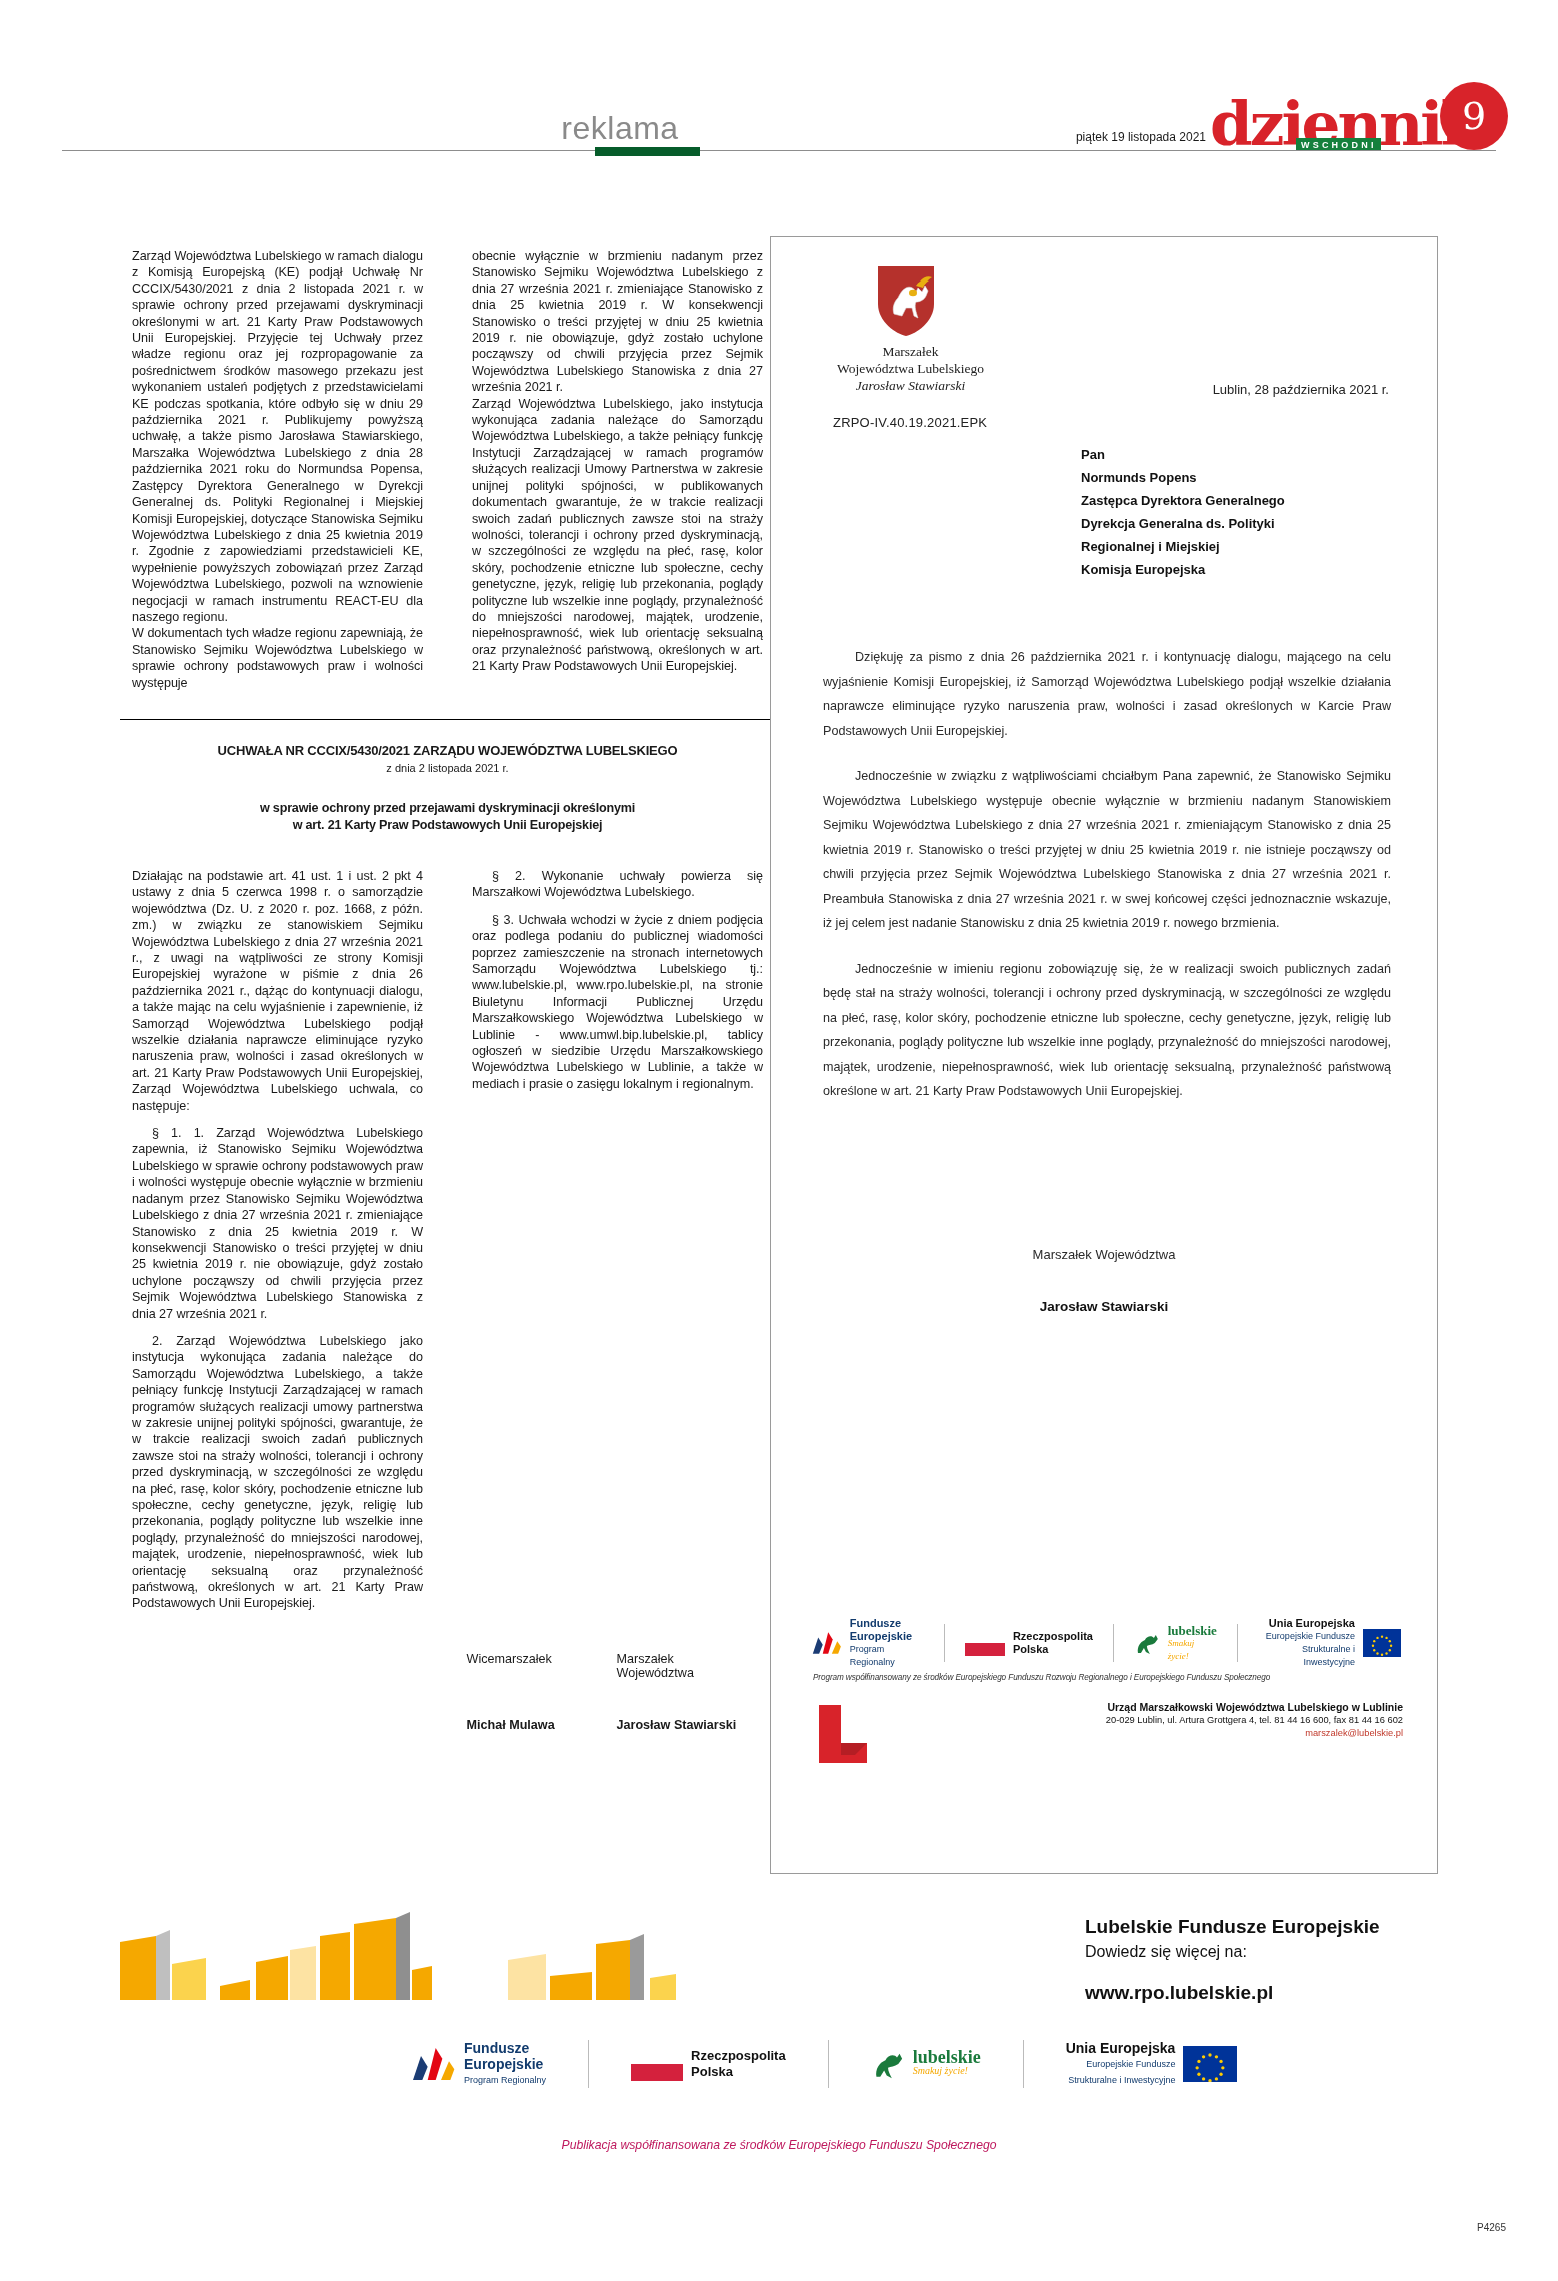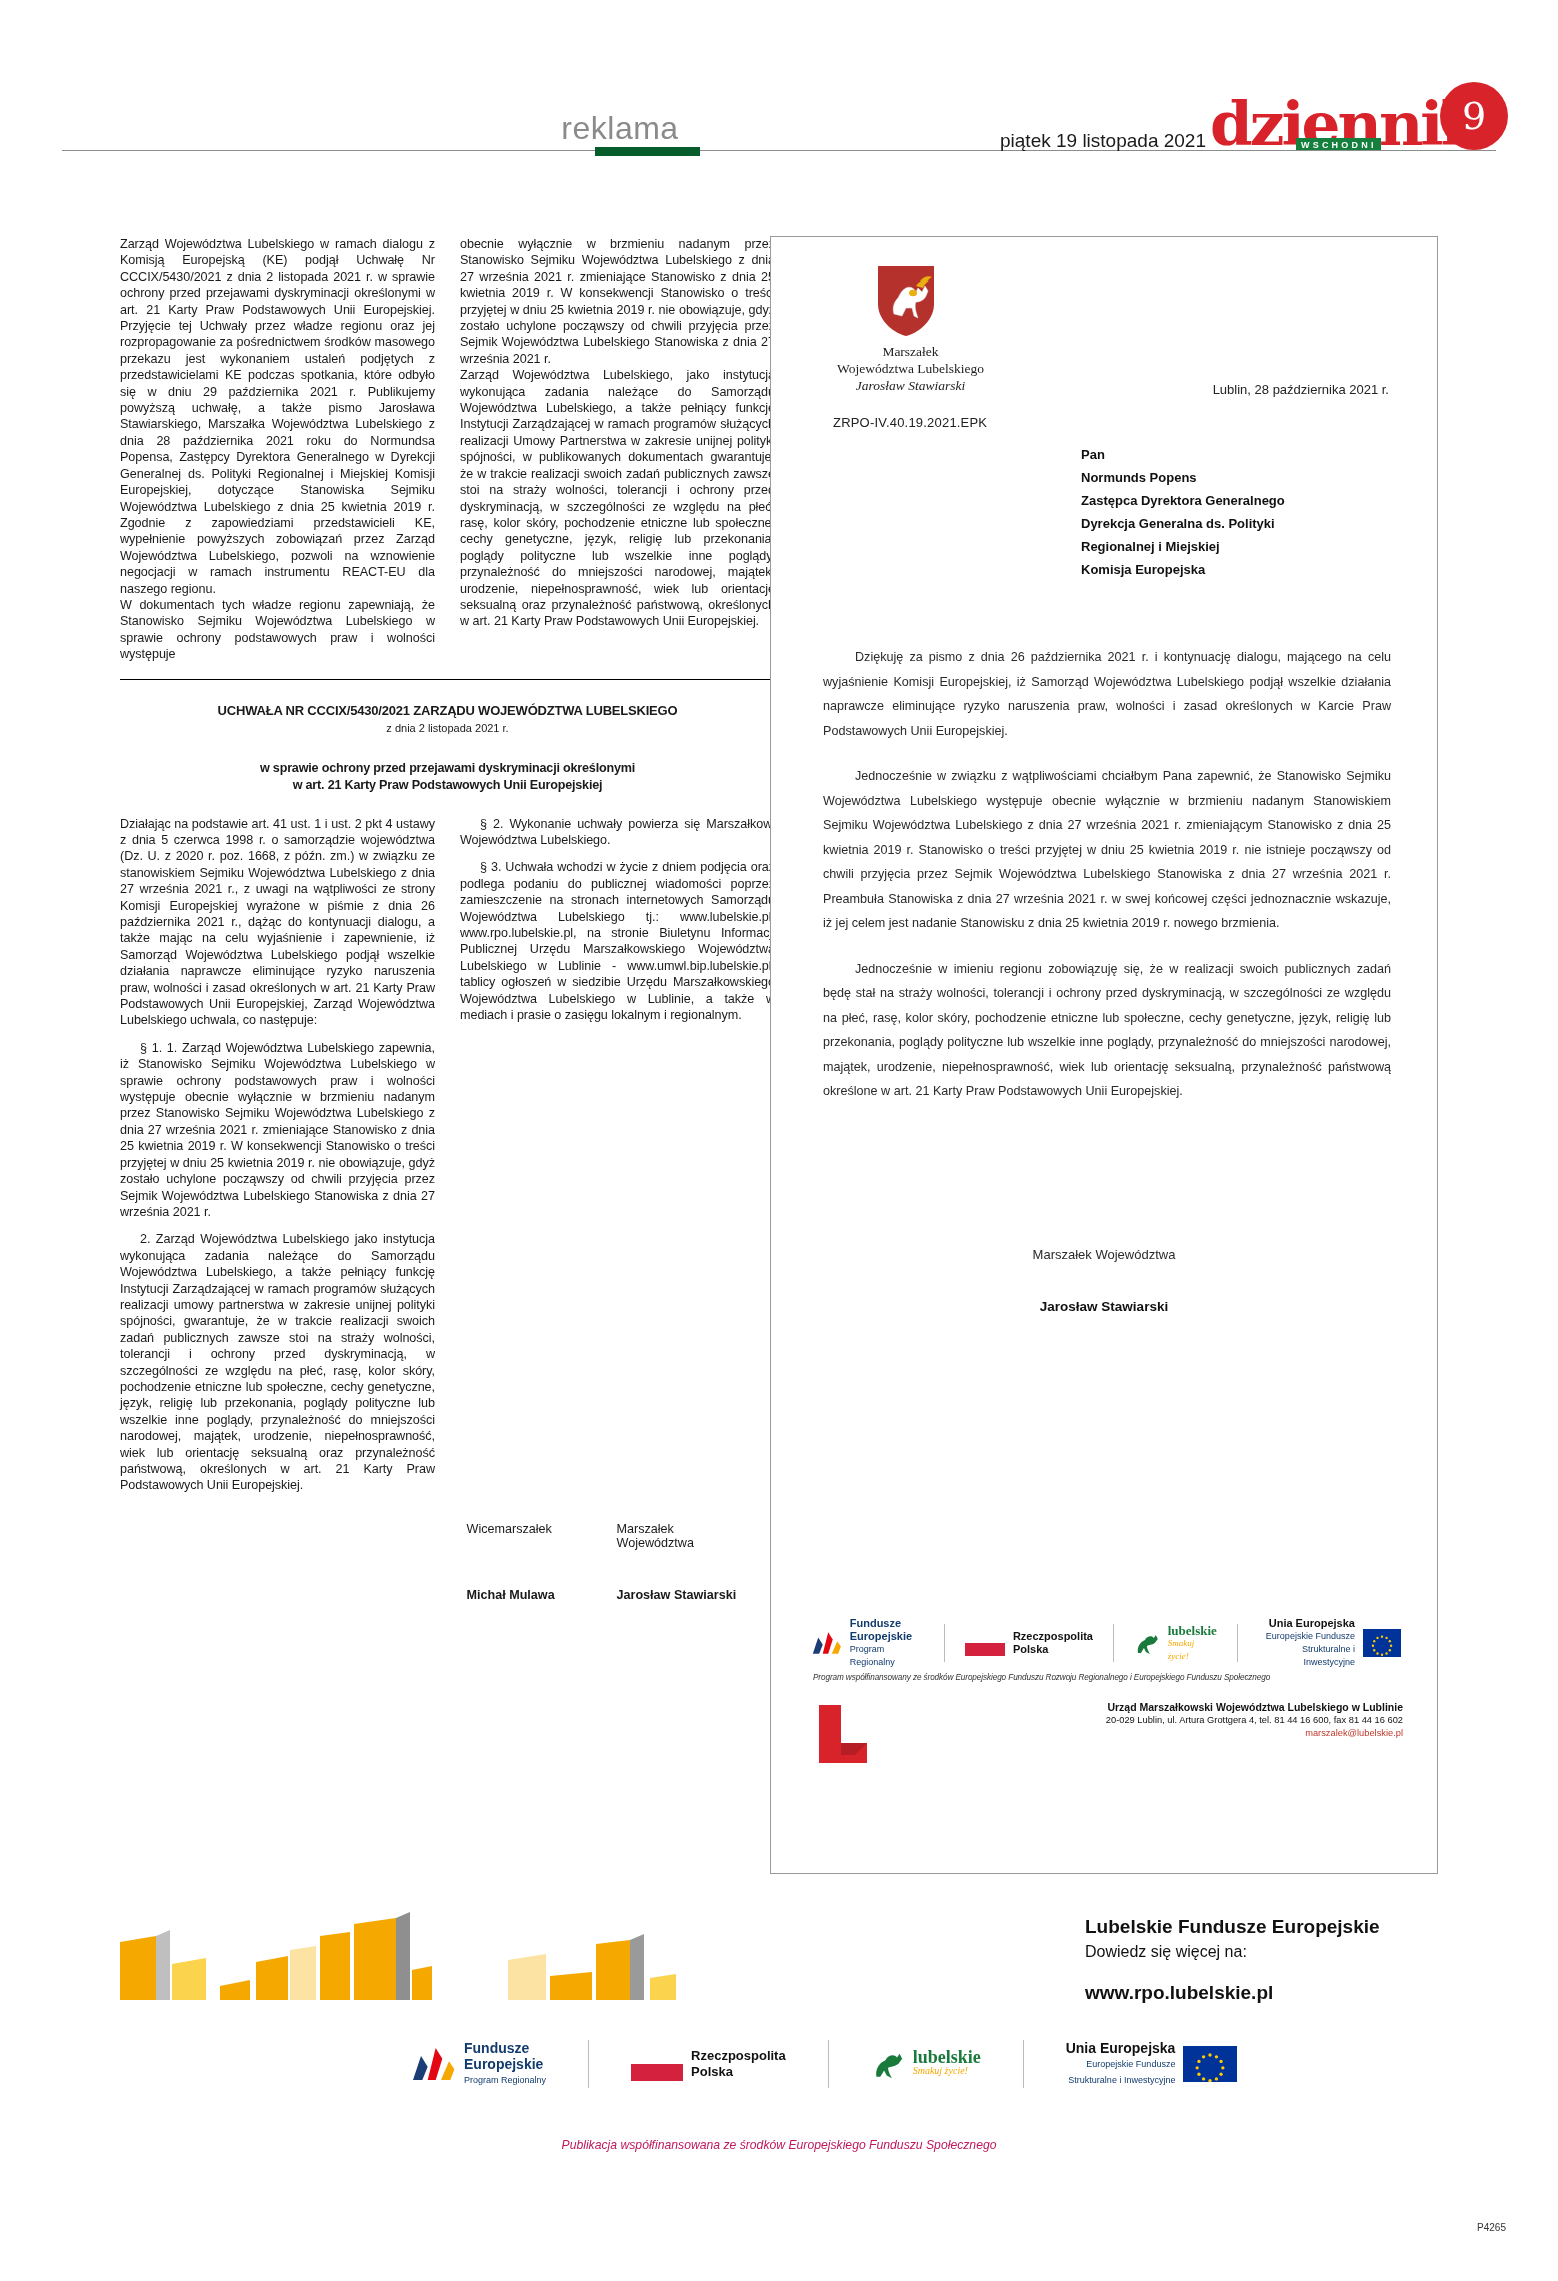--- a/index.html
+++ b/index.html
@@ -10,21 +10,21 @@
     color:#1a1a1a;
     -webkit-font-smoothing:antialiased;
   }
 
   
   #masthead{position:absolute;left:0;top:0;width:1558px;height:175px;}
   .mh-rule{position:absolute;left:62px;top:150px;width:1434px;height:1px;background:#8d8d8d;}
   .mh-reklama{position:absolute;left:520px;top:110px;width:200px;text-align:center;
     font-size:32px;color:#8a8a8a;font-family:"Liberation Sans",sans-serif;letter-spacing:.5px;}
   .mh-greenbar{position:absolute;left:595px;top:147px;width:105px;height:9px;background:#065c2a;}
-  .mh-date{position:absolute;right:352px;top:130px;font-size:19px;color:#1a1a1a;white-space:nowrap;}
+  .mh-date{position:absolute;right:352px;top:130px;font-size:12px;color:#1a1a1a;white-space:nowrap;}
 
   
   .mh-logo{position:absolute;right:118px;top:94px;width:230px;height:62px;}
   .mh-logo .word{
     font-family:"DejaVu Serif", serif;font-weight:700;font-size:60px;line-height:60px;
     color:#d8232a;letter-spacing:-3px;font-style:normal;
     transform:scaleX(1.02);transform-origin:left top;
   }
   .mh-logo .wsch{
     position:absolute;left:86px;top:44px;background:#15803d;color:#ffffff;
@@ -36,21 +36,21 @@
     background:#d8232a;color:#fff;font-family:"DejaVu Serif",serif;font-size:38px;
     display:flex;align-items:center;justify-content:center;font-weight:400;
   }
 
   
   #article{position:absolute;left:120px;top:236px;width:655px;}
   .art-head{font-weight:700;font-size:13.2px;line-height:18px;text-align:center;
     letter-spacing:-.15px;margin:0 0 22px 0;padding:0 8px;}
   .two-col{display:flex;gap:25px;}
   .col{width:315px;}
-  .bodytext{font-size:12.6px;line-height:16.4px;text-align:justify;margin:0;
+  .bodytext{font-size:12.6px;line-height:16.4px;text-align:justify;margin:12px;
     hyphens:manual;letter-spacing:-.05px;}
   .bodytext p{margin:0;}
 
   .sep-rule{width:655px;height:1px;background:#000;margin:16px 0 0 0;}
 
   .uch-title{text-align:center;font-weight:700;font-size:13px;line-height:17px;
     letter-spacing:-.2px;margin:22px 0 0 0;}
   .uch-date{text-align:center;font-size:11px;margin:3px 0 0 0;}
   .uch-sub{text-align:center;font-weight:700;font-size:12.6px;line-height:17px;
     letter-spacing:-.2px;margin:26px 0 22px 0;}

